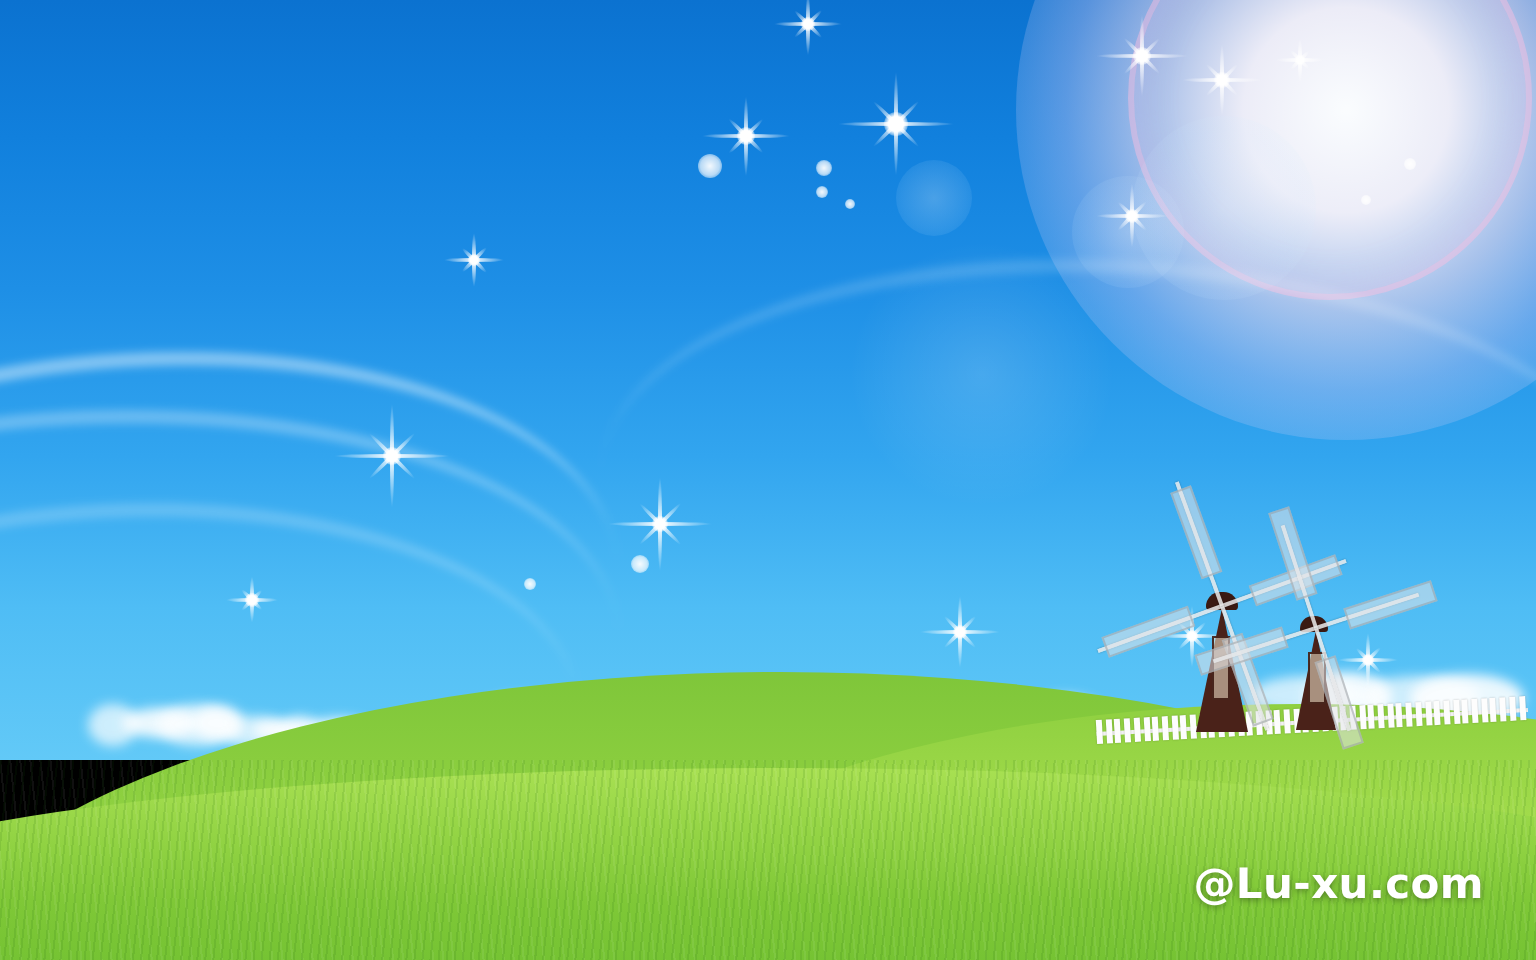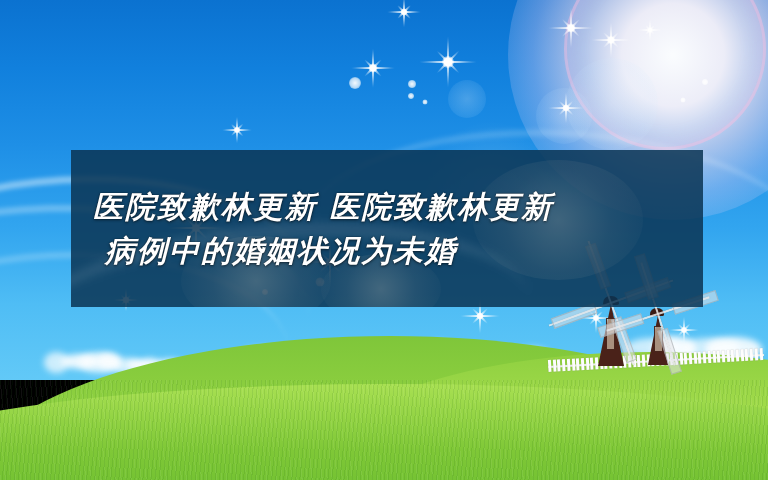--- a/index.html
+++ b/index.html
@@ -558,23 +558,16 @@
   <div class="windmill" style="left:648px; top:308px;">
     <div class="mill-body m2" style="left:0; top:7px;"></div>
     <div class="mill-cap" style="left:2px; top:0px; width:14px; height:8px;"></div>
     <div class="mill-window" style="left:6px; top:18px; height:24px;"></div>
     <div class="blade" style="left:10px; top:5px; width:54px; transform: rotate(-18deg);"></div>
     <div class="blade" style="left:10px; top:5px; width:54px; transform: rotate(162deg);"></div>
     <div class="blade" style="left:10px; top:5px; width:54px; transform: rotate(72deg);"></div>
     <div class="blade" style="left:10px; top:5px; width:54px; transform: rotate(252deg);"></div>
   </div>
 
-  <div class="text-panel">
-    <div class="panel-sheen"></div>
-    <div class="panel-glow" style="left:110px; top:86px; width:150px; height:90px;"></div>
-    <div class="panel-glow" style="left:250px; top:104px; width:120px; height:70px;"></div>
-    <div class="panel-glow" style="left:402px; top:10px; width:170px; height:120px;"></div>
-    <div class="headline line1">医院致歉林更新 医院致歉林更新</div>
-    <div class="headline line2">病例中的婚姻状况为未婚</div>
-  </div>
-
+
+  <div class="watermark">@Lu-xu.com</div>
 
 </div>
 
 </body></html>

